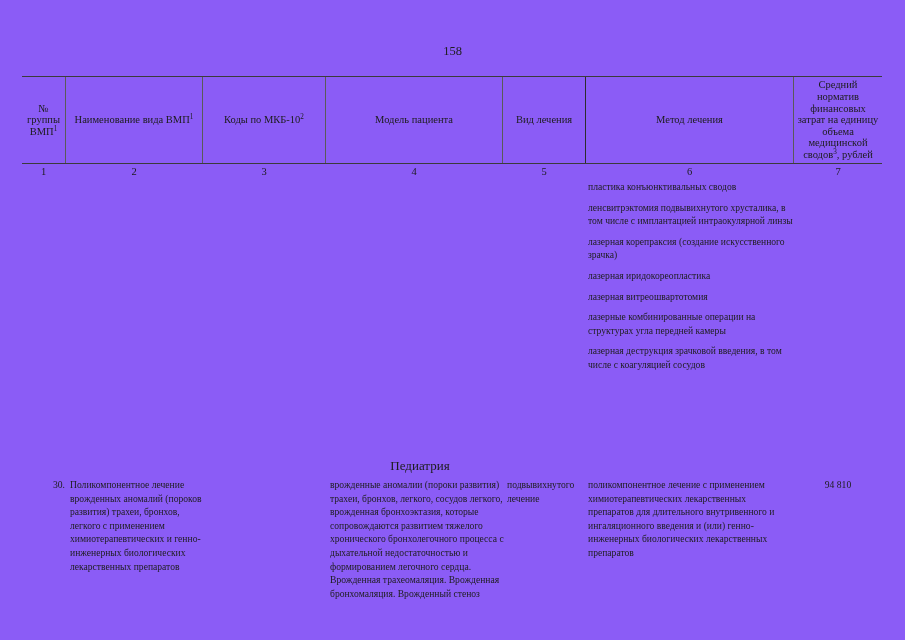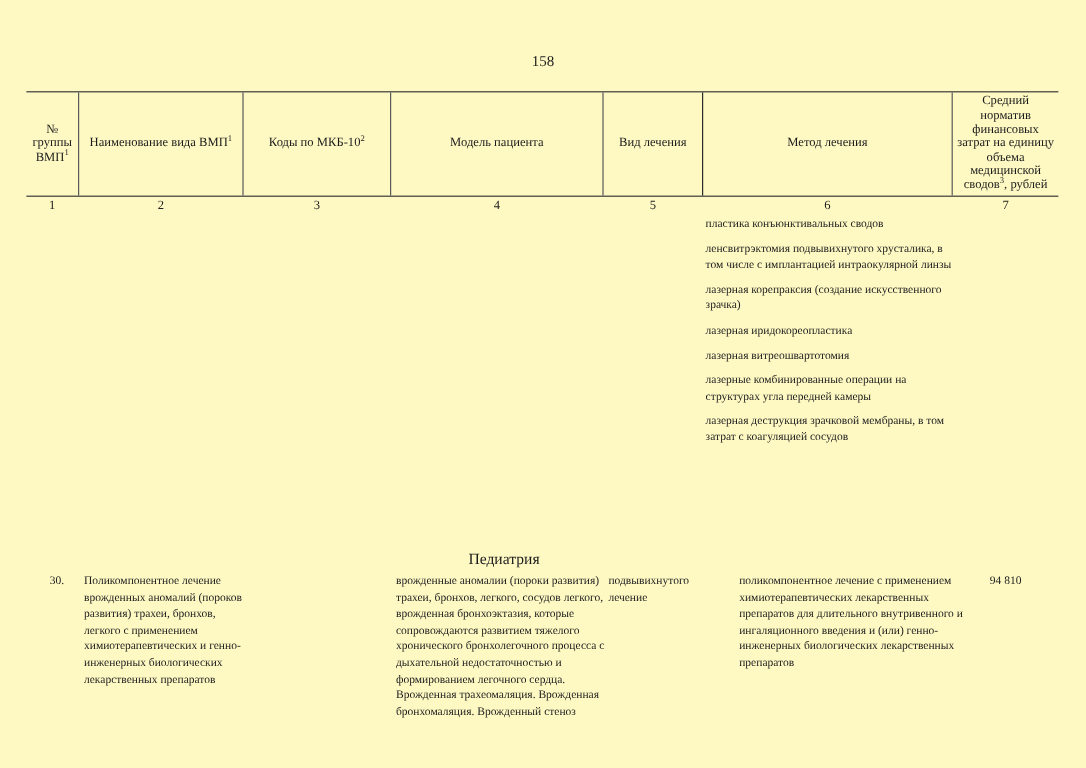--- a/index.html
+++ b/index.html
@@ -10,21 +10,21 @@
   body {
     font-family: "Liberation Serif", serif;
     color: #1a1a1a;
     -webkit-font-smoothing: antialiased;
   }
   #page {
     position: relative;
     width: 905px;
     height: 640px;
     overflow: hidden;
-    background: #fef9c3;
+    background: #8b5cf6;
   }
 
   
   .page-number {
     position: absolute;
     top: 44px;
     left: 0;
     width: 905px;
     text-align: center;
     font-size: 12.5px;
@@ -133,21 +133,21 @@
     height: 160px;
   }
   .cell {
     position: absolute;
     top: 0;
     font-size: 9.6px;
     line-height: 13.6px;
     color: #1d1d1d;
     box-sizing: border-box;
   }
-  .cell.c1 { text-align: center; }
+  .cell.c1 { text-align: right; }
   .cell.c3 { text-align: center; }
   .cell.c7 { text-align: center; }
 </style>
 </head>
 <body>
 
 <div id="page">
 
   <div class="page-number">158</div>
 
@@ -213,27 +213,27 @@
     <div class="colnum" style="left:772px;width:88px;">7</div>
   </div>
 
   <div class="col6-cont">
     <p class="para">пластика конъюнктивальных сводов</p>
     <p class="para">ленсвитрэктомия подвывихнутого хрусталика, в том числе с имплантацией интраокулярной линзы</p>
     <p class="para">лазерная корепраксия (создание искусственного зрачка)</p>
     <p class="para">лазерная иридокореопластика</p>
     <p class="para">лазерная витреошвартотомия</p>
     <p class="para">лазерные комбинированные операции на структурах угла передней камеры</p>
-    <p class="para">лазерная деструкция зрачковой мембраны, в том затрат с коагуляцией сосудов</p>
+    <p class="para">лазерная деструкция зрачковой введения, в том числе с коагуляцией сосудов</p>
   </div>
 
   <div class="section-title">Педиатрия</div>
 
   <div class="data-row">
     <div class="cell c1" style="left:8px;width:35px;">30.</div>
     <div class="cell" style="left:48px;width:132px;">Поликомпонентное лечение врожденных аномалий (пороков развития) трахеи, бронхов, легкого с применением химиотерапевтических и генно-инженерных биологических лекарственных препаратов</div>
     <div class="cell" style="left:308px;width:176px;">врожденные аномалии (пороки развития) трахеи, бронхов, легкого, сосудов легкого, врожденная бронхоэктазия, которые сопровождаются развитием тяжелого хронического бронхолегочного процесса с дыхательной недостаточностью и формированием легочного сердца. Врожденная трахеомаляция. Врожденная бронхомаляция. Врожденный стеноз</div>
     <div class="cell" style="left:485px;width:80px;">подвывихнутого лечение</div>
-    <div class="cell" style="left:594px;width:200px;">поликомпонентное лечение с применением химиотерапевтических лекарственных препаратов для длительного внутривенного и ингаляционного введения и (или) генно-инженерных биологических лекарственных препаратов</div>
+    <div class="cell" style="left:566px;width:200px;">поликомпонентное лечение с применением химиотерапевтических лекарственных препаратов для длительного внутривенного и ингаляционного введения и (или) генно-инженерных биологических лекарственных препаратов</div>
     <div class="cell c7" style="left:772px;width:88px;">94 810</div>
   </div>
 
 </div>
 
 </body></html>

